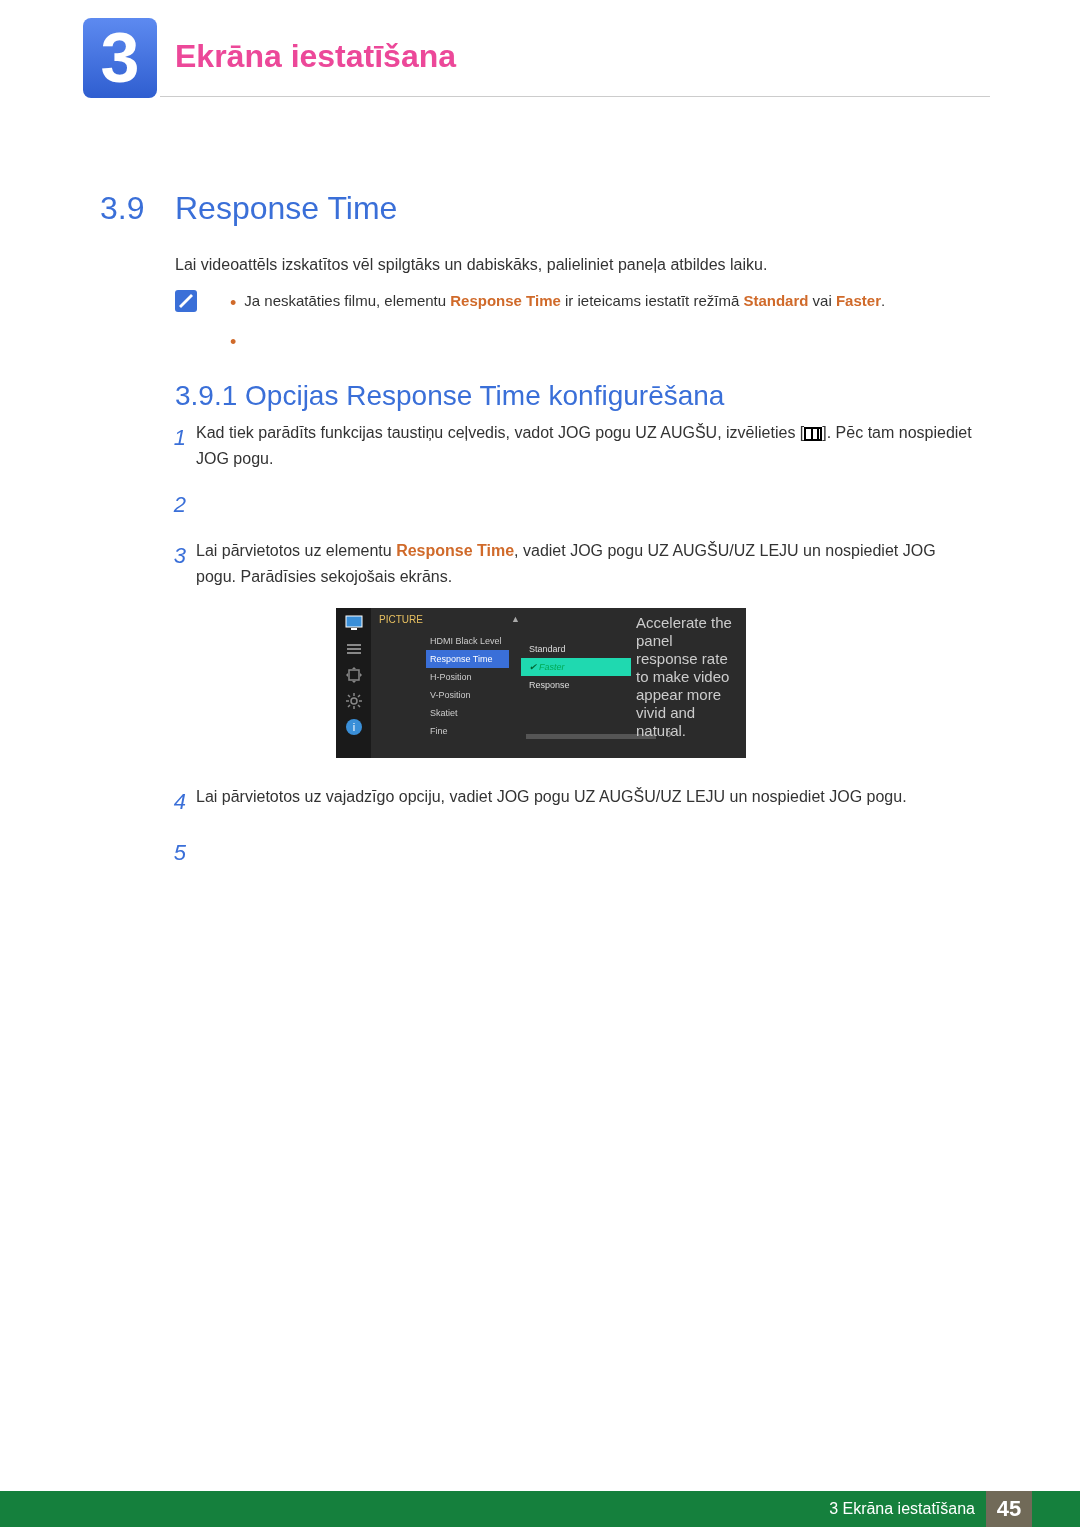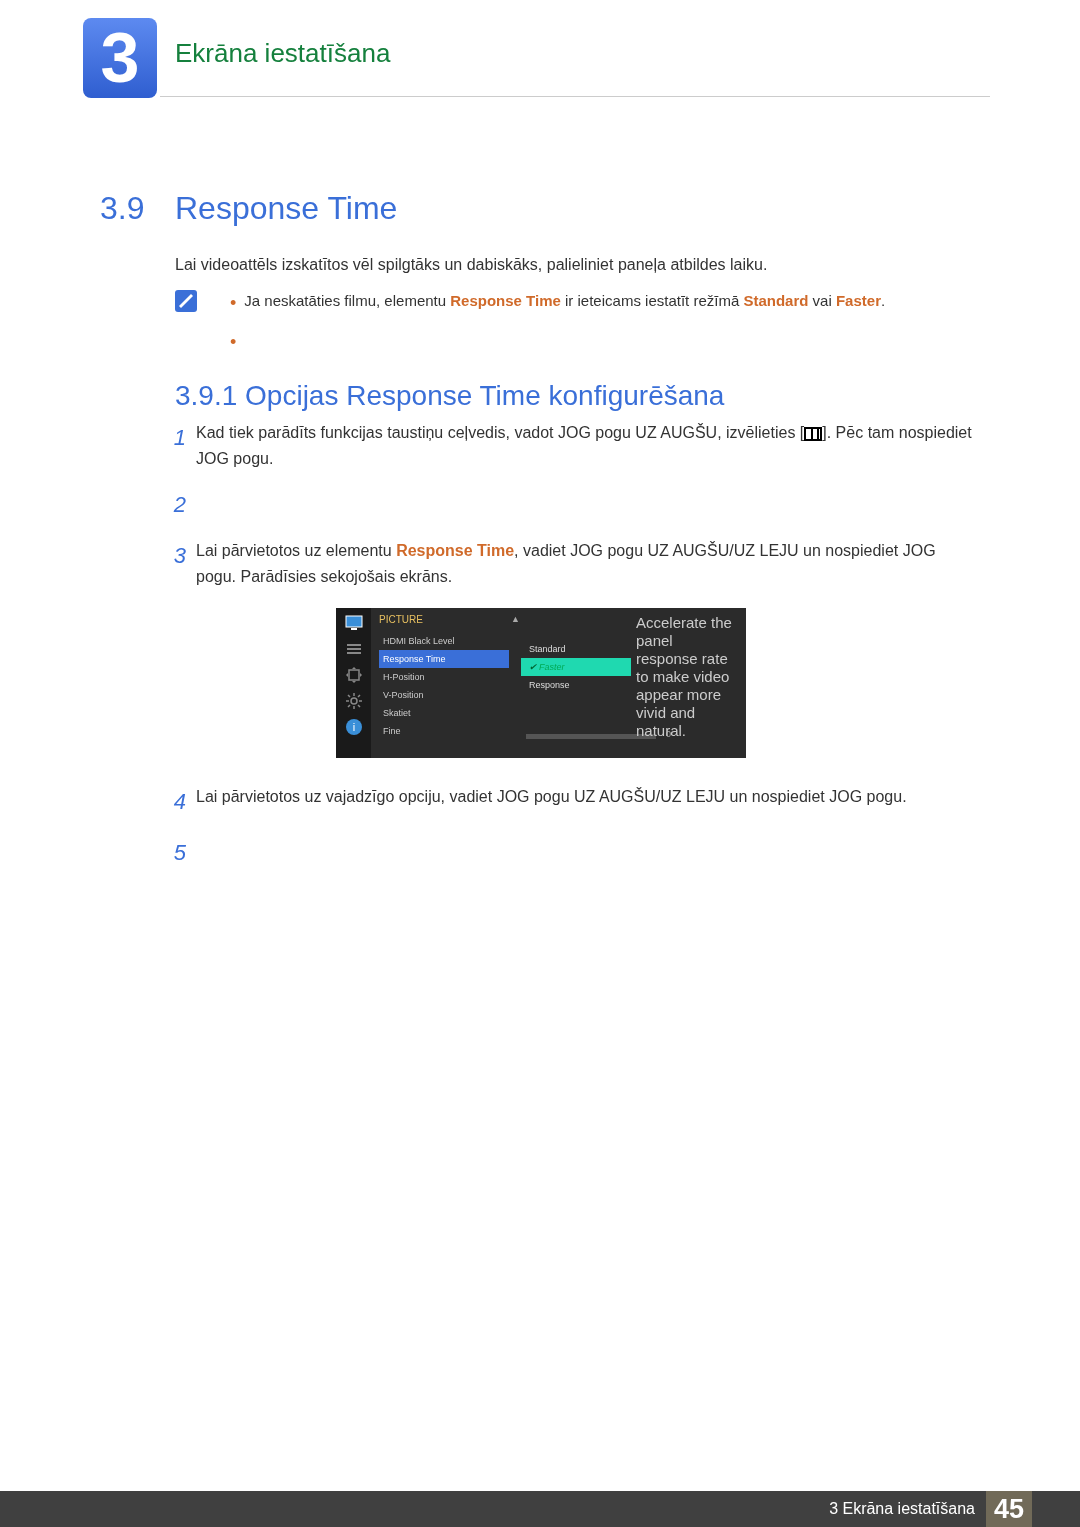--- a/index.html
+++ b/index.html
@@ -26,23 +26,23 @@
     border-radius: 8px;
     color: #fff;
     font-size: 70px;
     font-weight: bold;
     text-align: center;
     line-height: 80px;
   }
   .chapter-title {
     position: absolute;
     top: 38px; left: 175px;
-    font-size: 26px;
-    color: #15803d;
-    font-weight: normal;
+    font-size: 32px;
+    color: #ec4899;
+    font-weight: bold;
   }
   
   .sec-num {
     position: absolute;
     top: 190px; left: 100px;
     font-size: 32px; color: #3a6fd8;
   }
   .sec-title {
     position: absolute;
     top: 190px; left: 175px;
@@ -118,21 +118,21 @@
     position: absolute; left: -35px; top: 0; width: 35px;
     display: flex; flex-direction: column; align-items: center;
     padding-top: 6px; gap: 8px;
   }
   .osd-icons > div { width: 18px; height: 18px; }
   .osd-title {
     position: absolute; top: 6px; left: 8px; color: #e8c060; font-size: 10px;
   }
   .osd-up { position: absolute; top: 6px; left: 140px; color: #aaa; }
   .osd-menu { position: absolute; top: 24px; left: 8px; width: 130px; }
-  .osd-menu div { padding: 4px 4px; }
+  .osd-menu div { padding: 4px 4px; margin-left: 47px; }
   .osd-menu .sel { background: #3a6fd8; color: #fff; }
   .osd-opts { position: absolute; top: 32px; left: 150px; width: 110px; }
   .osd-opts div { padding: 4px 8px; color: #ddd; }
   .osd-opts .hl { background: #1fd9b0; color: #0a5; font-style: italic; }
   .osd-fine { position: absolute; top: 126px; left: 155px; width: 130px; height: 5px; background: #555; }
   .osd-fine-v { position: absolute; top: 121px; left: 295px; color: #aaa; }
   .osd-desc {
     position: absolute; top: 6px; right: 10px; width: 100px;
     font-size: 15px; color: #ccc; line-height: 1.2;
   }
@@ -140,30 +140,30 @@
   .steps2 {
     position: absolute;
     top: 784px; left: 160px;
     width: 820px;
   }
   
   .footer {
     position: absolute;
     bottom: 0; left: 0;
     width: 1080px; height: 36px;
-    background: #404040;
+    background: #15803d;
     color: #fff;
     font-size: 16px;
     display: flex; align-items: center; justify-content: flex-end;
     padding-right: 105px;
   }
   .page-box {
     position: absolute; right: 48px; bottom: 0;
     width: 46px; height: 36px; background: #716a58;
-    color: #fff; font-size: 27px; font-weight: bold;
+    color: #fff; font-size: 22px; font-weight: bold;
     text-align: center; line-height: 36px;
   }
 </style>
 </head>
 <body>
 
 <div class="header-bar"></div>
 <div class="chapter-badge">3</div>
 <div class="chapter-title">Ekrāna iestatīšana</div>
 

